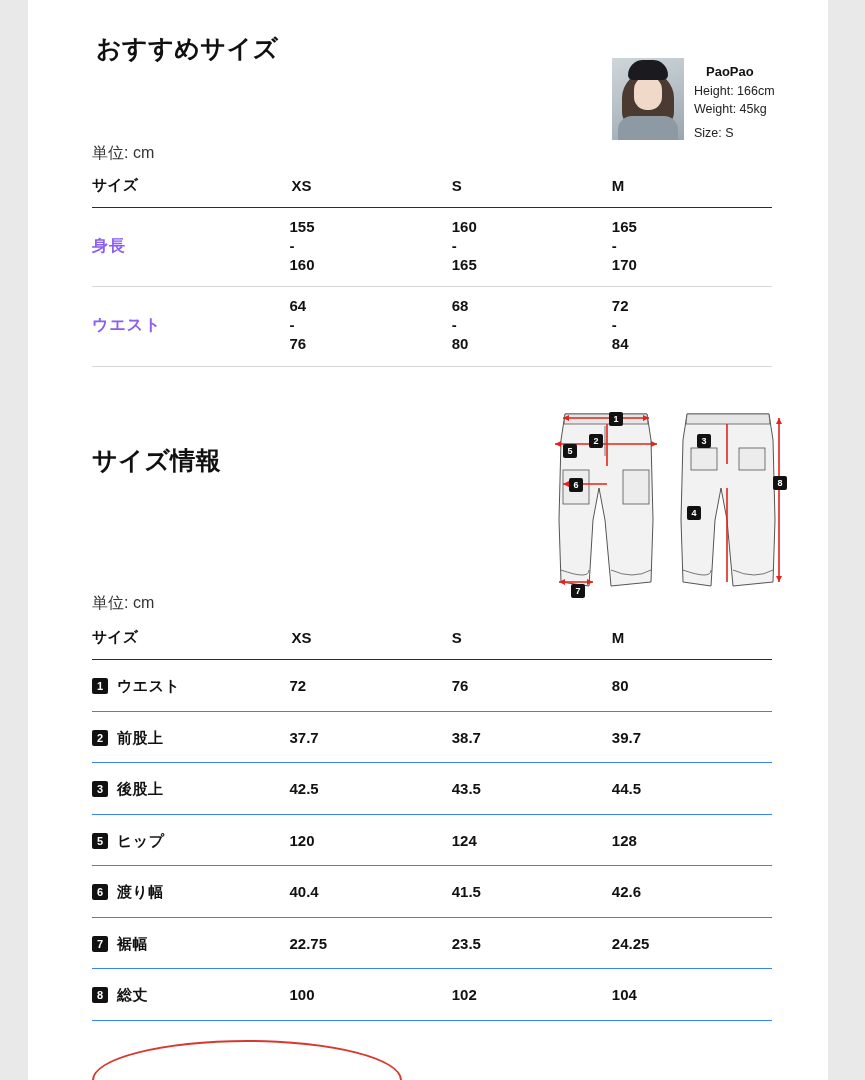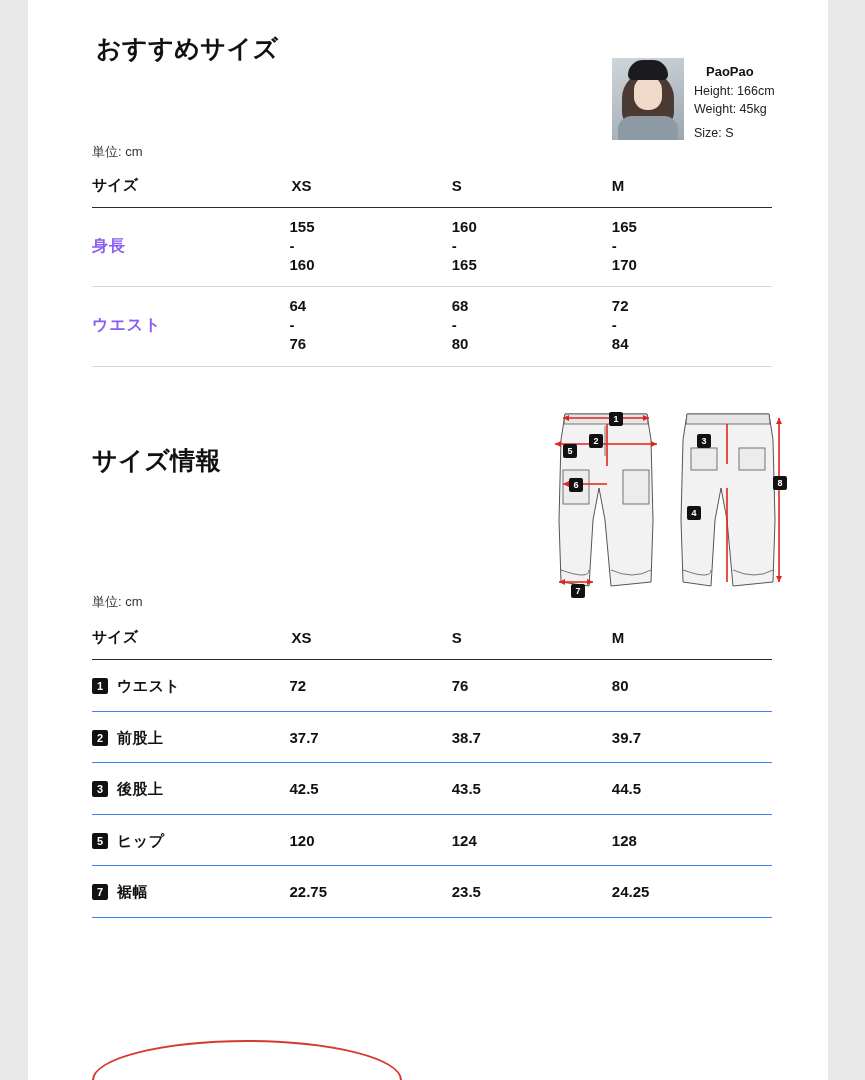--- a/index.html
+++ b/index.html
@@ -92,21 +92,21 @@
     font-size: 12.5px;
     color: #222;
     white-space: nowrap;
   }
   #model-height { top: 26px; }
   #model-weight { top: 44px; }
   #model-size   { top: 62px; margin-top: 6px; }
 
   
   .unit {
-    font-size: 13px;
+    font-size: 16px;
     color: #333;
     position: absolute;
   }
   #unit-1 { left: 0; top: 143px; }
   #unit-2 { left: 0; top: 593px; }
 
   
   table {
     border-collapse: collapse;
     width: 680px;
@@ -415,26 +415,42 @@
         <tr>
           <td>
             <span class="badge">5</span><span class="meas-name">ヒップ</span>
           </td>
           <td>120</td>
           <td>124</td>
           <td>128</td>
         </tr>
         <tr>
           <td>
+            <span class="badge">6</span><span class="meas-name">渡り幅</span>
+          </td>
+          <td>40.4</td>
+          <td>41.5</td>
+          <td>42.6</td>
+        </tr>
+        <tr>
+          <td>
             <span class="badge">7</span><span class="meas-name">裾幅</span>
           </td>
           <td>22.75</td>
           <td>23.5</td>
           <td>24.25</td>
         </tr>
+        <tr>
+          <td>
+            <span class="badge">8</span><span class="meas-name">総丈</span>
+          </td>
+          <td>100</td>
+          <td>102</td>
+          <td>104</td>
+        </tr>
       </tbody>
     </table>
 
     <div class="arc-clip">
       <div class="bottom-arc" style="position:absolute;left:20px;top:0;"></div>
     </div>
 
   </div>
 </div>
 

